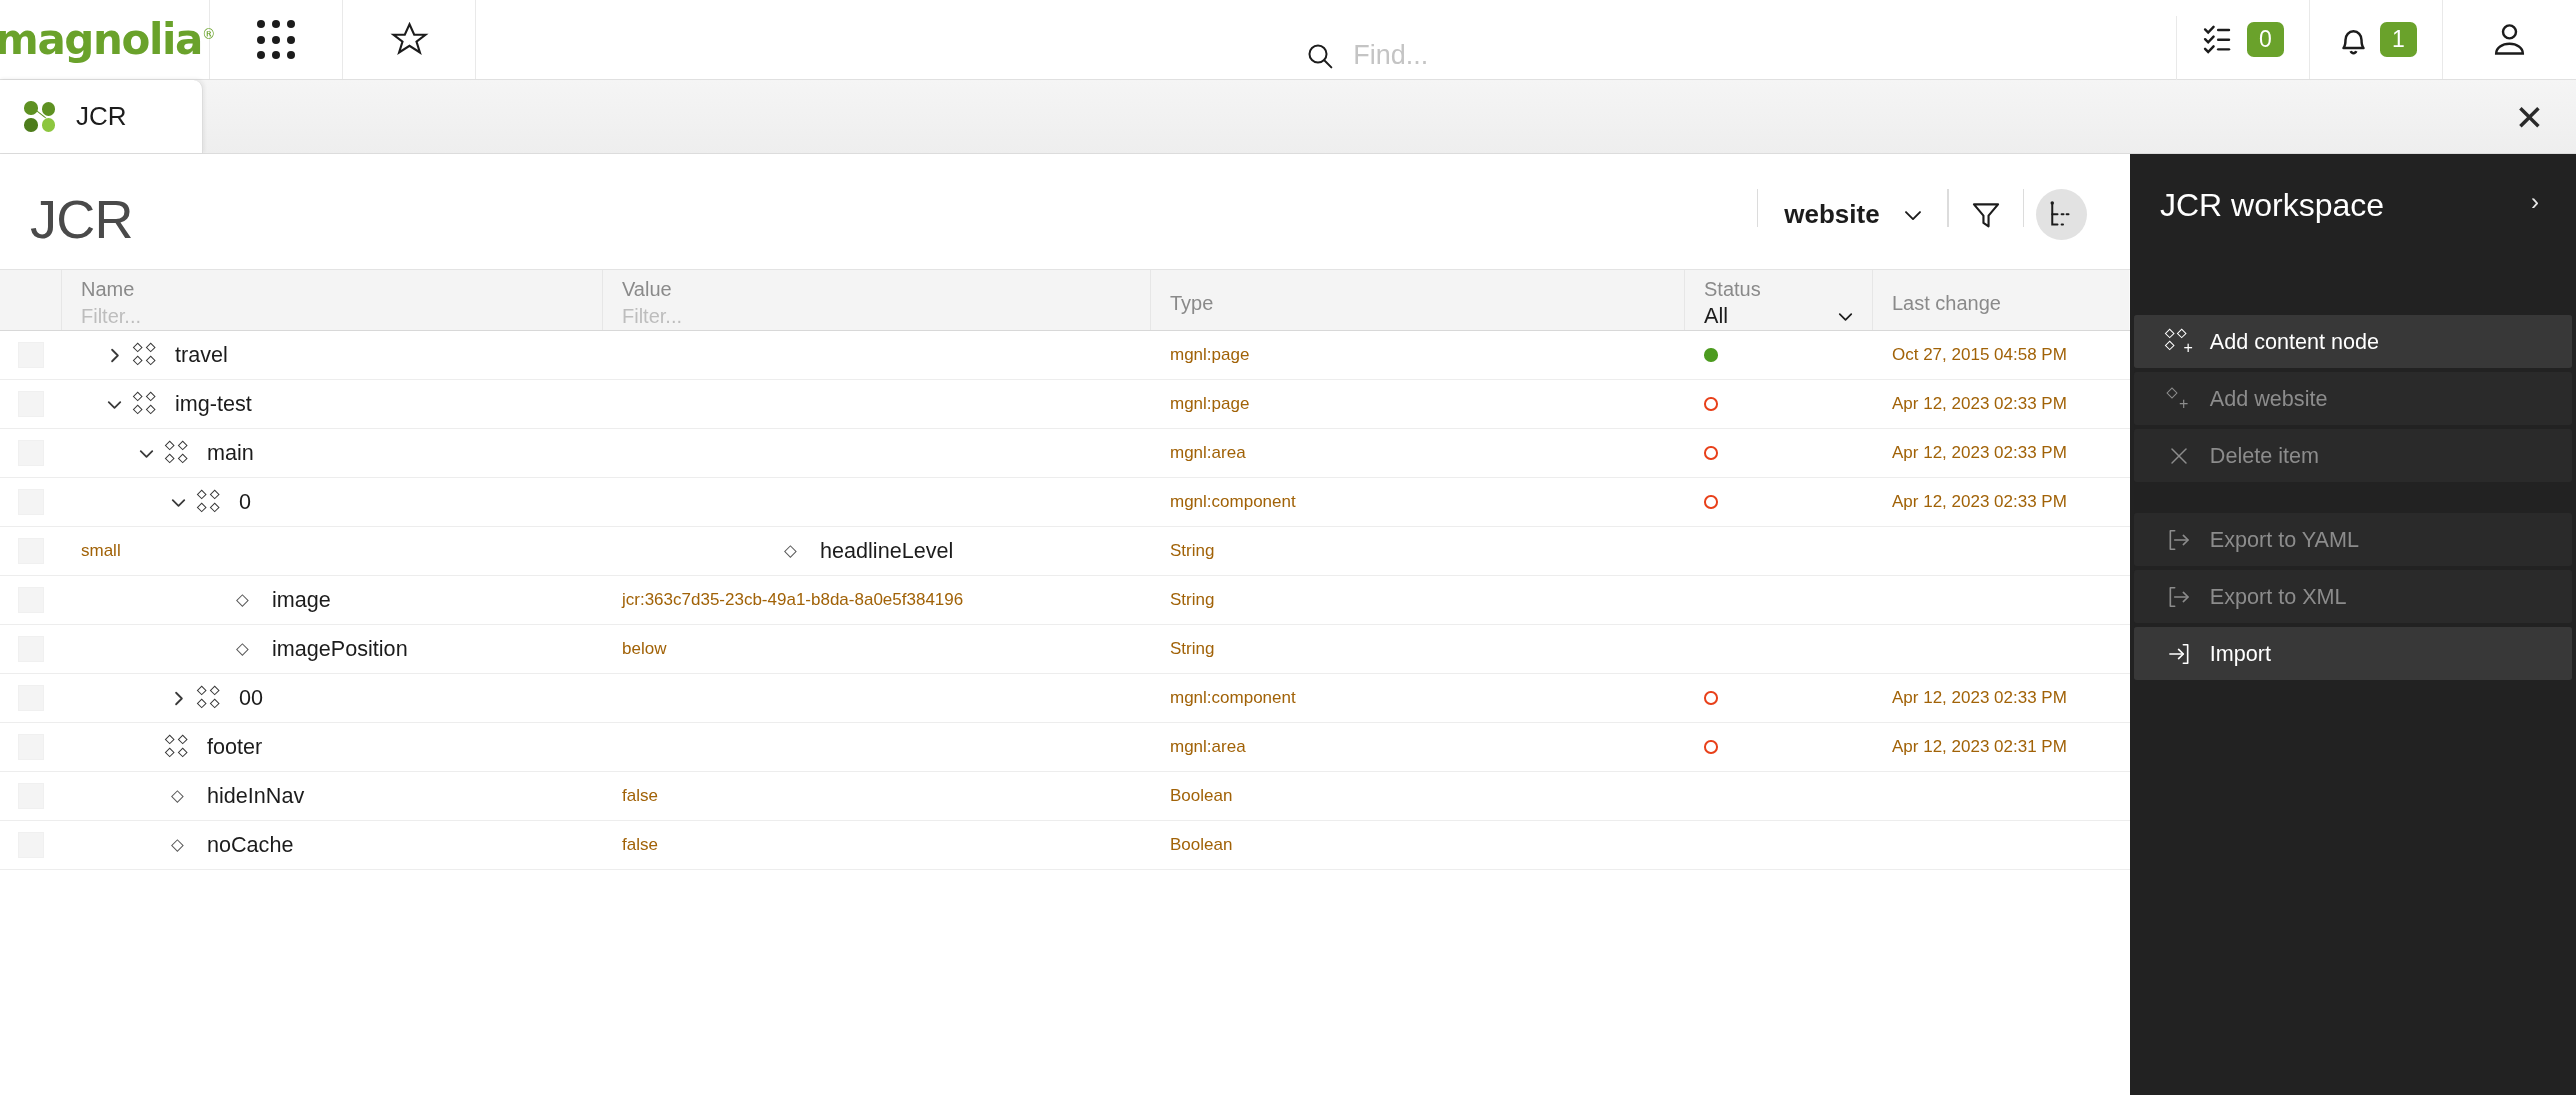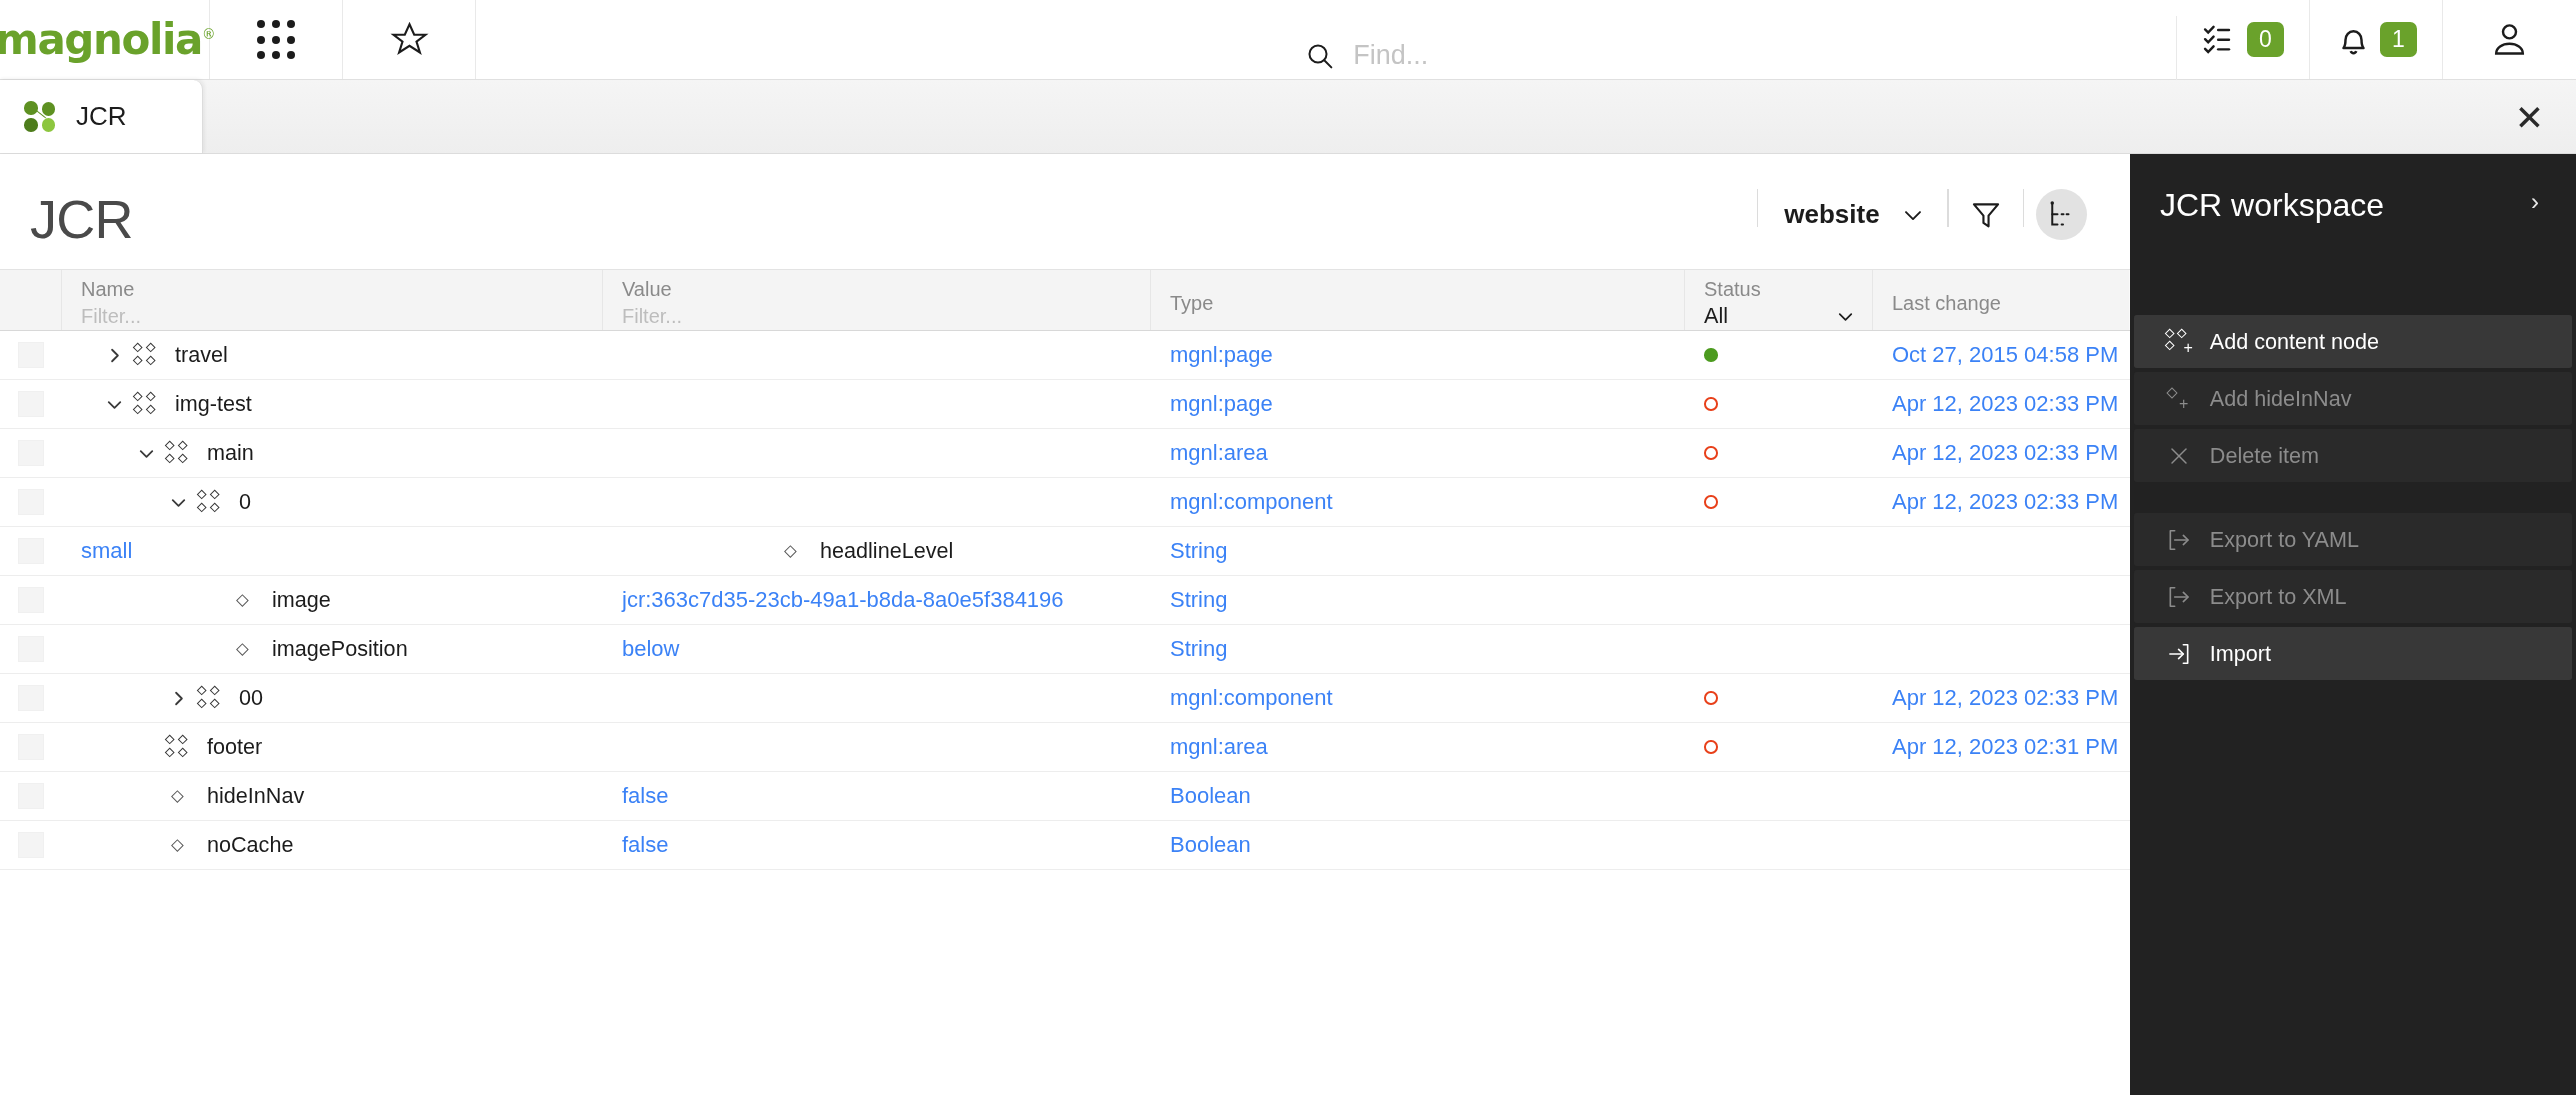--- a/index.html
+++ b/index.html
@@ -147,21 +147,21 @@
   .chk {
     width: 26px; height: 26px; background: #f4f4f4; border: 0.7px solid #f0f0f0;
     display: block; cursor: pointer;
   }
   .td-name { width: 541px; }
   .td-value { width: 548px; padding-left: 19px; }
   .td-type  { width: 534px; padding-left: 19px; }
   .td-status{ width: 188px; padding-left: 19px; }
   .td-last  { width: 256px; padding-left: 19px; }
 
-  .cell-txt { font-size: 22px; color: #3b82f6; }
+  .cell-txt { font-size: 17px; color: #a16207; }
   .name-inner { display: flex; align-items: center; }
   .twisty {
     width: 31px; height: 31px; display: flex; align-items: center; justify-content: center;
     cursor: pointer; flex: none;
   }
   .twisty.spacer { cursor: default; }
   .nodeicon { width: 30px; display: flex; align-items: center; justify-content: center; flex: none; }
   .name-txt { margin-left: 15px; font-size: 21.6px; color: #1c1c1c; white-space: nowrap; }
 
   
@@ -727,21 +727,21 @@
         </span>
         <span class="act-label">Add content node</span>
       </div>
       <div class="act disabled">
         <span class="act-ico">
           <span class="dia1p">
             <b></b>
             <span class="plus">+</span>
           </span>
         </span>
-        <span class="act-label">Add hideInNav</span>
+        <span class="act-label">Add website</span>
       </div>
       <div class="act disabled">
         <span class="act-ico">
           <svg width="24" height="24" viewBox="0 0 24 24" fill="none" stroke="#8c8c8c" stroke-width="1.5" stroke-linecap="round">
             <line x1="5" y1="5" x2="19" y2="19"></line>
             <line x1="19" y1="5" x2="5" y2="19"></line>
           </svg>
         </span>
         <span class="act-label">Delete item</span>
       </div>

